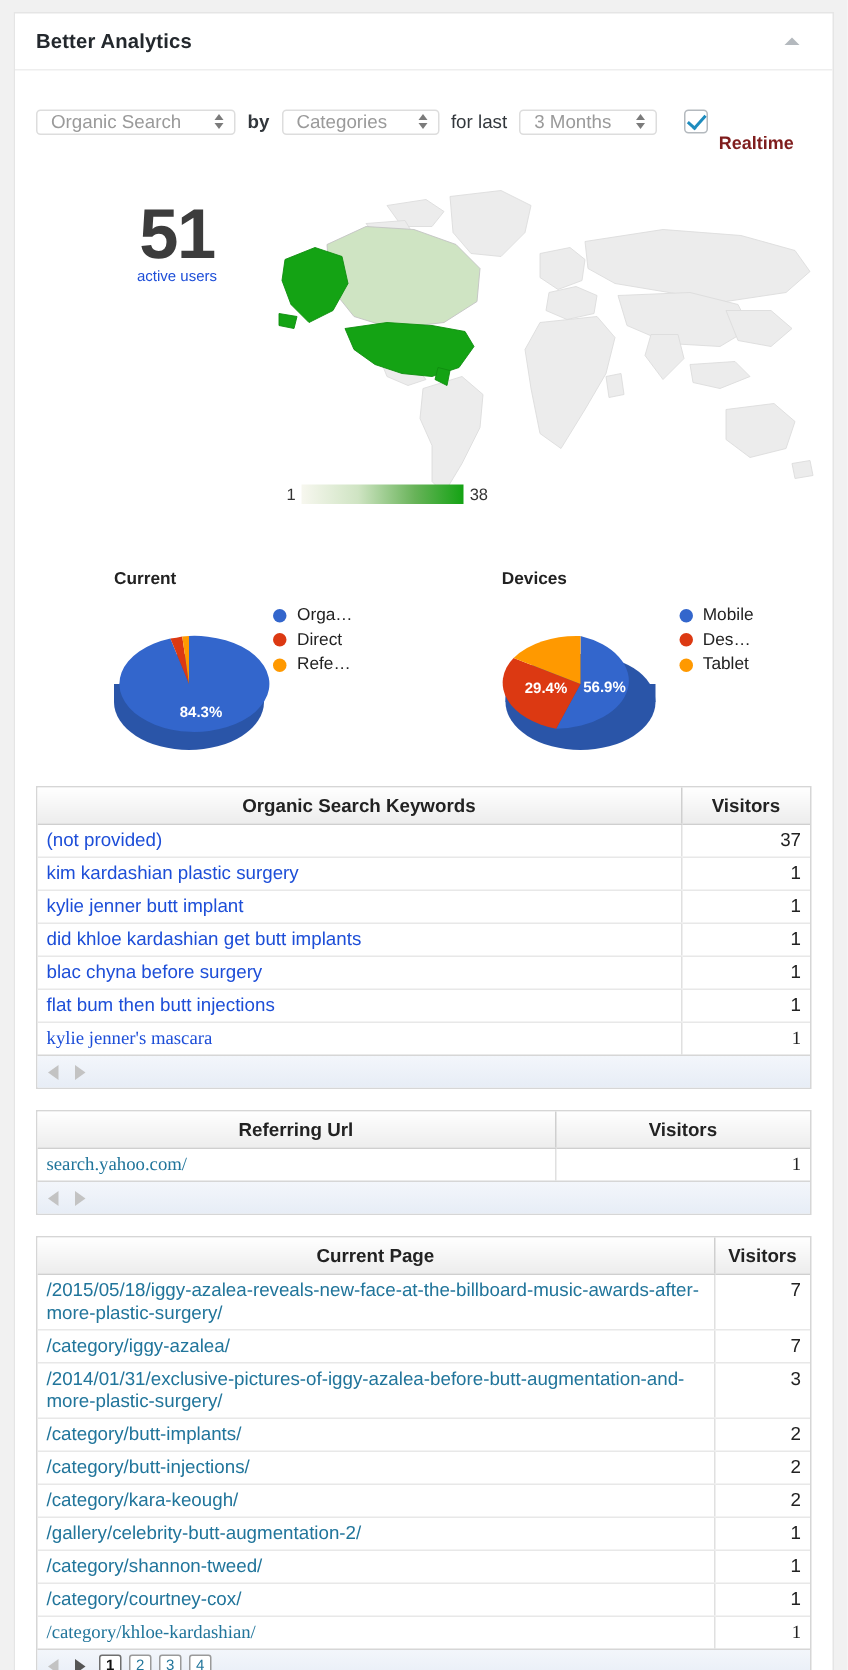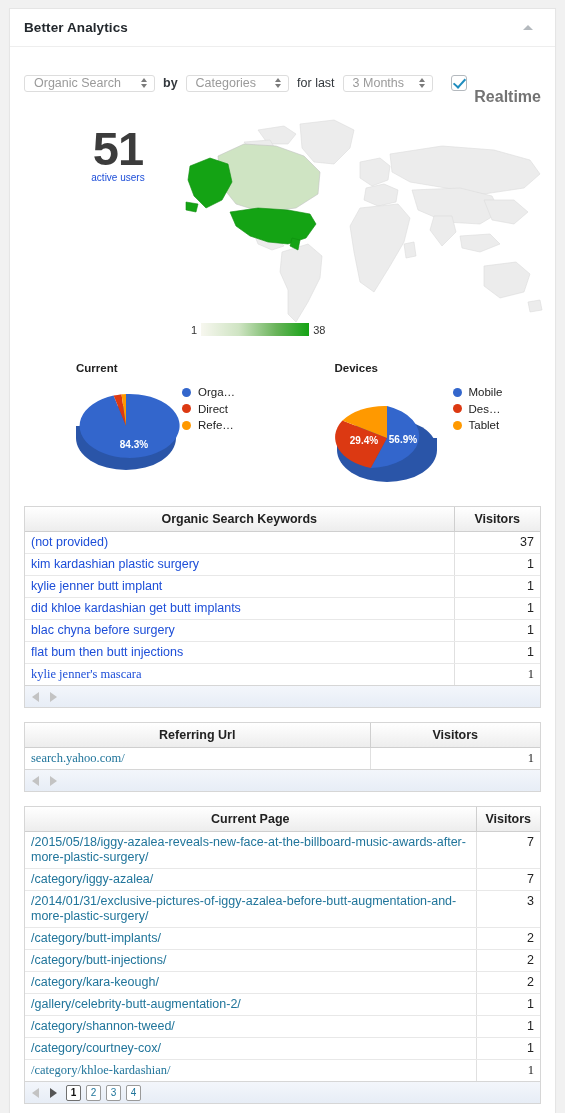--- a/index.html
+++ b/index.html
@@ -110,27 +110,27 @@
   }
   .checkbox::after {
     content: "";
     position: absolute;
     left: 4px; top: 0px;
     width: 5px; height: 10px;
     border: solid #1e8cbe;
     border-width: 0 2.5px 2.5px 0;
     transform: rotate(42deg);
   }
-  .realtime-label { font-size: 16px; color: #737373; font-weight: bold; margin-top: 28px; }
+  .realtime-label { font-size: 12px; color: #7f1d1d; font-weight: bold; margin-top: 28px; }
 
   
   .map-block {
     position: relative;
     height: 240px;
-    margin: 0 6px;
+    margin: 11px 6px;
   }
   .active-users {
     position: absolute;
     left: 52px; top: 8px;
     text-align: center;
     width: 100px;
   }
   .au-number {
     font-size: 47px;
     line-height: 50px;
@@ -173,21 +173,21 @@
     position: absolute;
     top: 6px;
     font-size: 11.5px;
     font-weight: bold;
     color: #222;
   }
   .pie-block.left  .pie-title { left: 66px; }
   .pie-block.right .pie-title { left: 52px; }
 
   .pie-canvas { position: absolute; }
-  .pie-block.left  .pie-canvas { left: 60px; top: 20px; }
+  .pie-block.left  .pie-canvas { left: 60px; top: 32px; }
   .pie-block.right .pie-canvas { left: 48px; top: 32px; }
   .pie-canvas svg { display: block; }
 
   .pie-legend {
     position: absolute;
     top: 28px;
     font-size: 11.5px;
     color: #222;
   }
   .pie-block.left  .pie-legend { left: 172px; }

